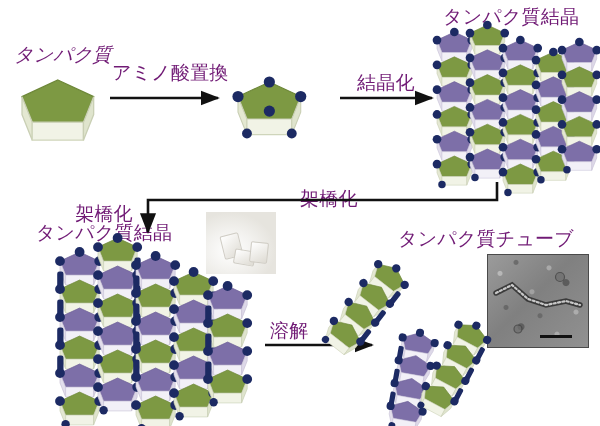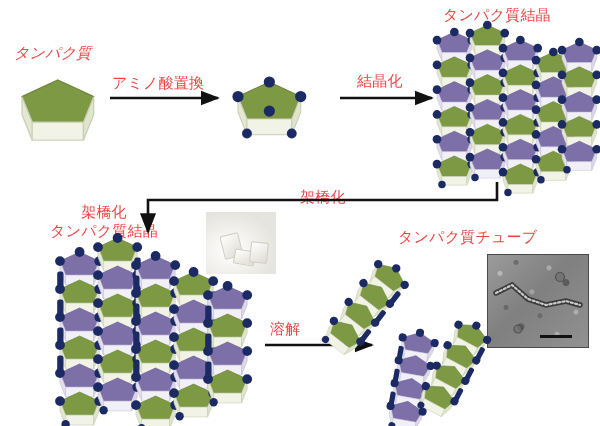--- a/index.html
+++ b/index.html
@@ -6,22 +6,22 @@
   body{
     width:600px;height:426px;
     background:#ffffff;
     font-family:"Liberation Sans","DejaVu Sans",sans-serif;
     position:relative;
     overflow:hidden;
   }
   .stage{position:absolute;left:0;top:0;width:600px;height:426px;}
   .lbl{
     position:absolute;
-    color:#ef4444;
-    font-size:15px;
+    color:#701a75;
+    font-size:19px;
     line-height:1.15;
     white-space:pre;
     letter-spacing:.2px;
   }
   .lbl.center{text-align:center;}
   svg.layer{position:absolute;left:0;top:0;width:600px;height:426px;overflow:visible;}
   .photo{position:absolute;}
   .photo-xtal{
     background:
       radial-gradient(ellipse at 35% 62%, #ffffff 0%, #f2f1ee 38%, #e6e4de 70%),
@@ -45,21 +45,21 @@
   }
   .tem-scale{position:absolute;height:3px;background:#111;}
 </style>
 </head>
 <body>
 
 <div class="stage">
 
   <div class="lbl" style="left:14px;top:44px;font-style:italic;">タンパク質</div>
 
-  <div class="lbl" style="left:112px;top:62px;margin-top:12px;">アミノ酸置換</div>
+  <div class="lbl" style="left:112px;top:62px;">アミノ酸置換</div>
 
   <div class="lbl" style="left:357px;top:72px;">結晶化</div>
 
   <div class="lbl" style="left:443px;top:6px;">タンパク質結晶</div>
 
   <div class="lbl" style="left:300px;top:188px;">架橋化</div>
 
   <div class="lbl center" style="left:56px;top:203px;width:96px;">架橋化</div>
   <div class="lbl center" style="left:26px;top:222px;width:156px;">タンパク質結晶</div>
 

